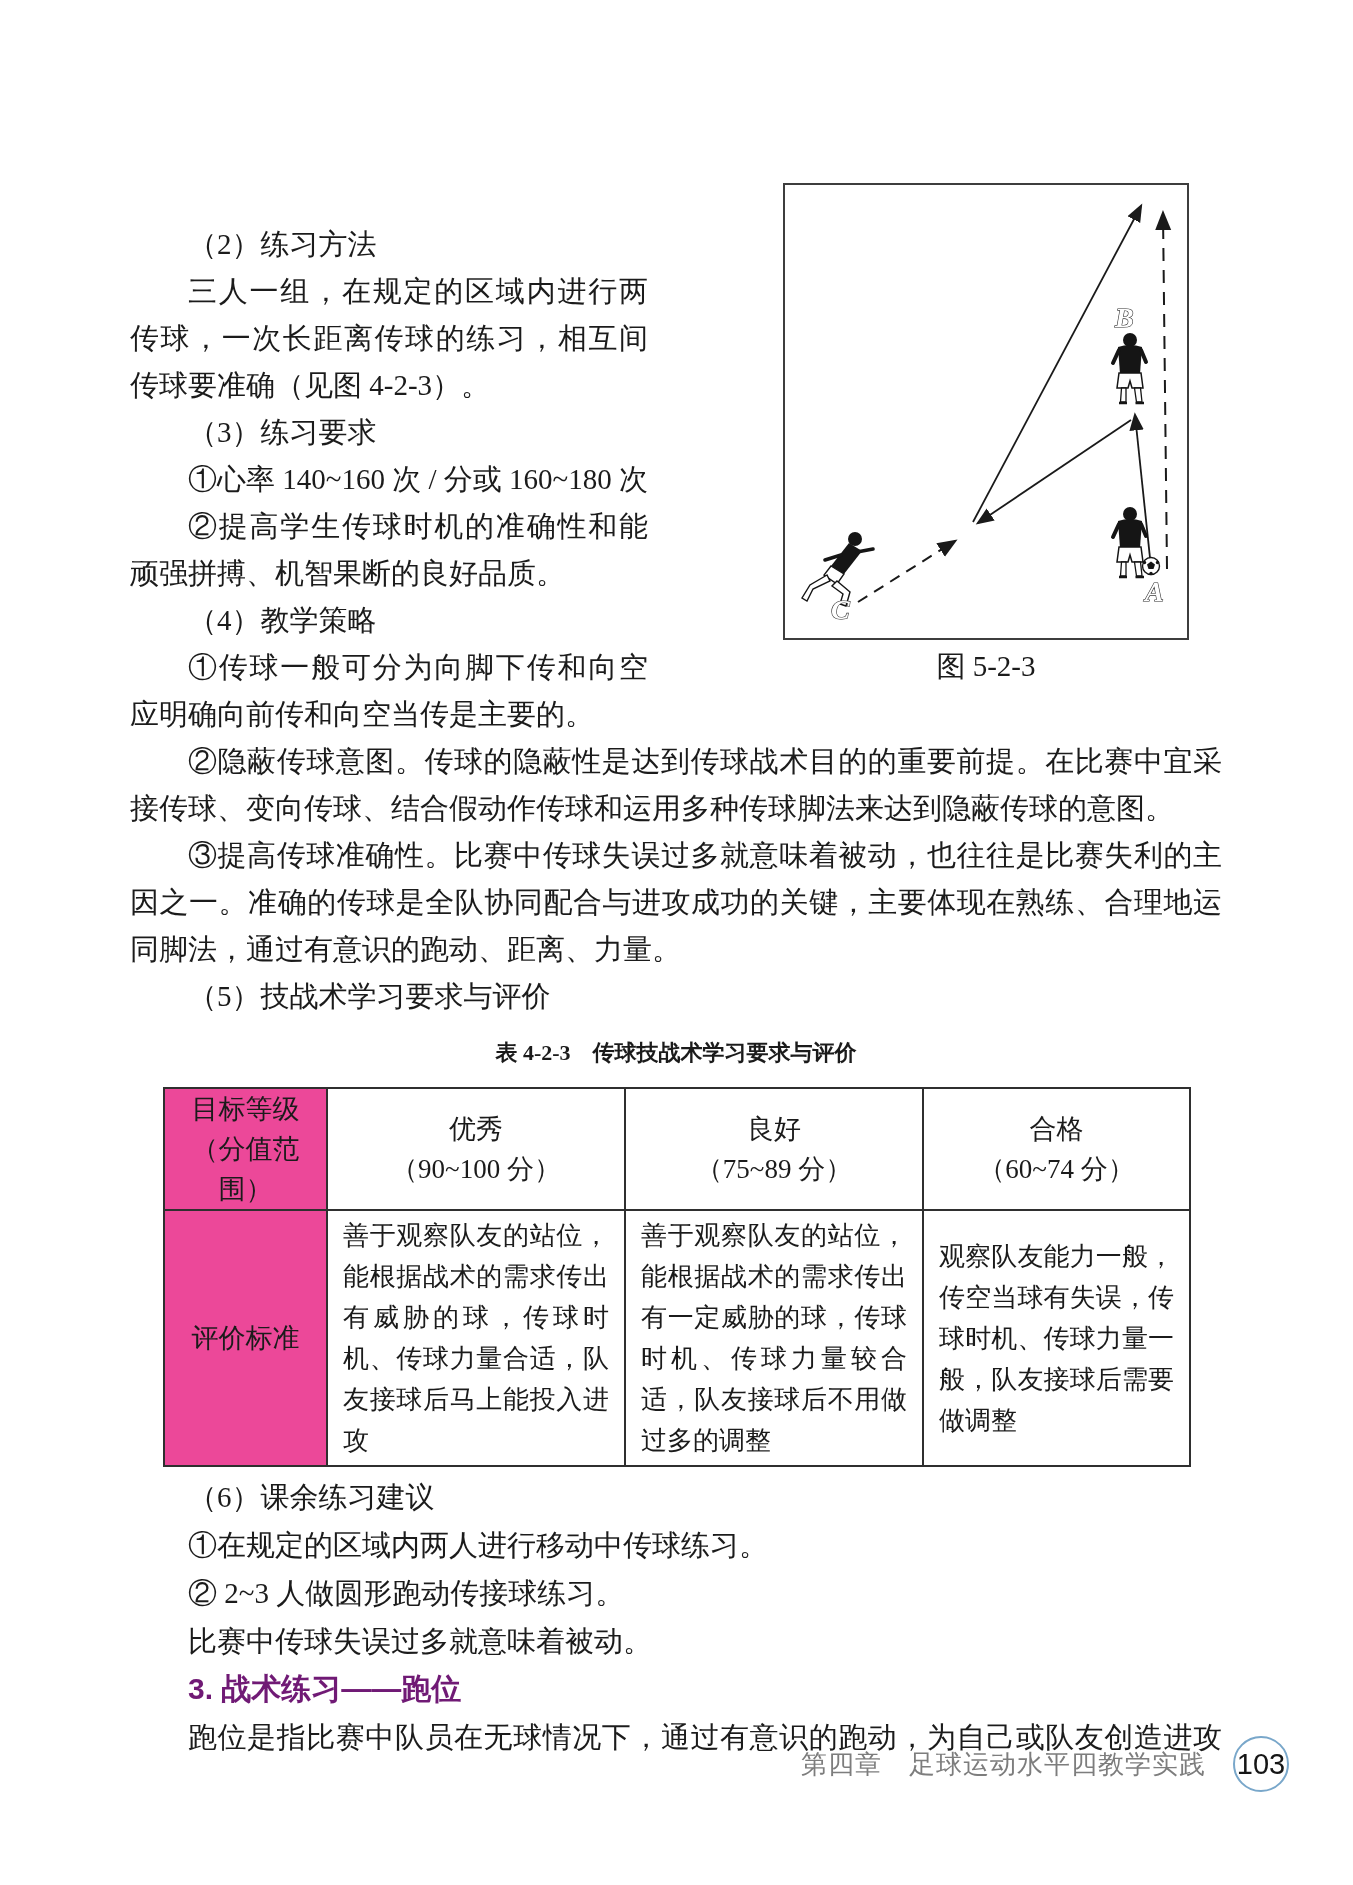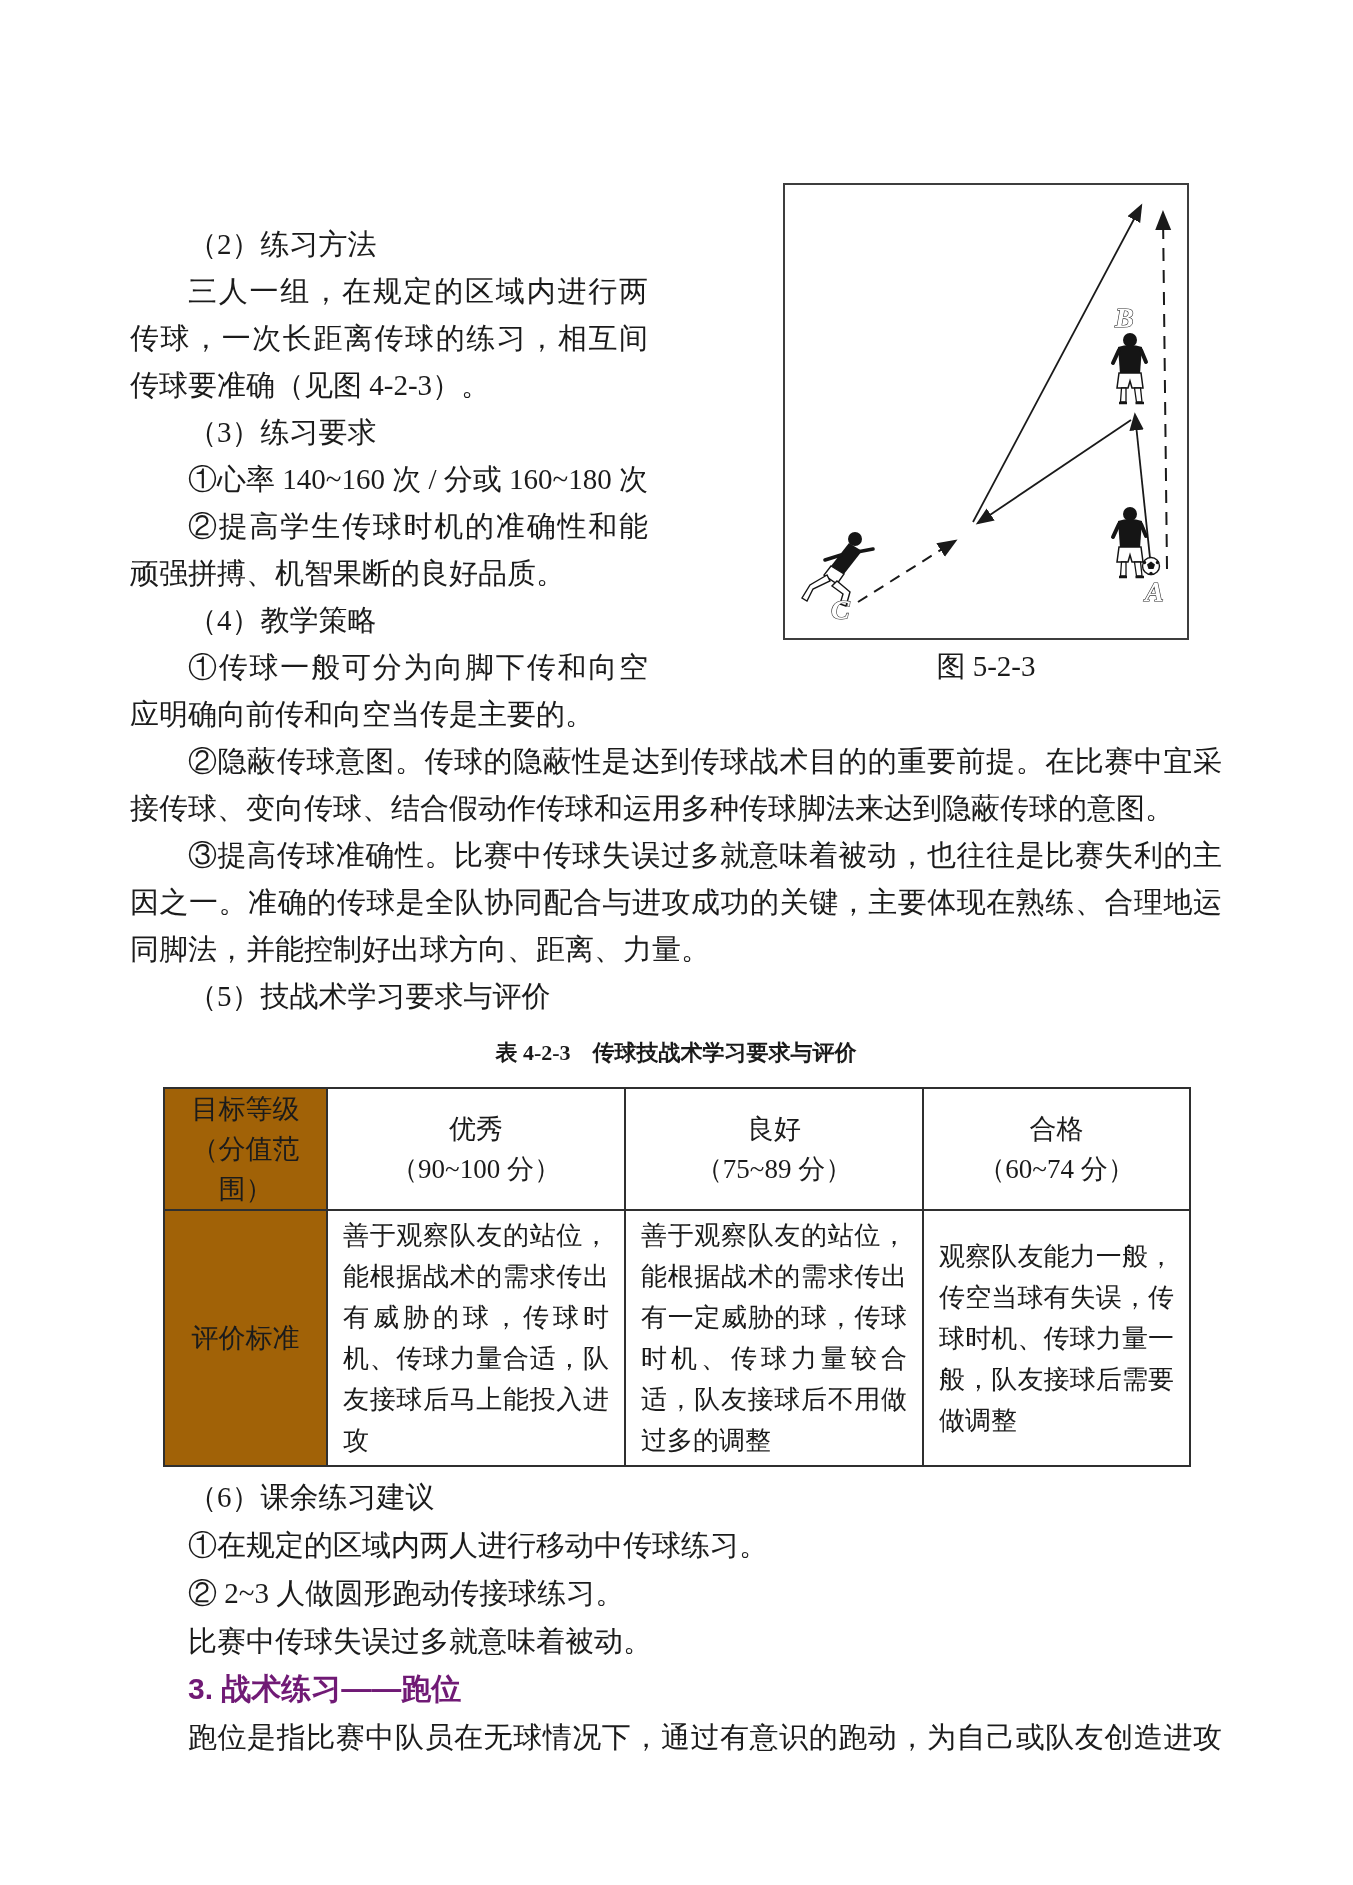--- a/index.html
+++ b/index.html
@@ -21,21 +21,21 @@
   .figbox{width:406px;margin-left:135px;}
   .figbox svg{display:block;background:#fff;border:2px solid #3d3d3d;}
   .figcap{height:56px;line-height:52px;text-align:center;font-size:29px;}
   
   .tbl-title{margin-top:12px;height:42px;line-height:42px;text-align:center;
     font-size:22px;font-weight:bold;}
   table.evtable{border-collapse:collapse;table-layout:fixed;width:1026px;
     margin-left:33px;margin-top:13px;}
   table.evtable td{border:2px solid #2f2f2f;padding:0;vertical-align:middle;}
   .hrow td{height:91px;text-align:center;font-size:27px;line-height:40px;}
-  .blue{background:#a16207;}
+  .blue{background:#ec4899;}
   .brow td{height:210px;}
   .rowlab{text-align:center;font-size:27px;}
   .cell{font-size:26px;line-height:41px;padding:4px 15px !important;
     text-align:justify;}
   
   .bottom{margin-top:6px;}
   .bottom .tl{height:48px;line-height:48px;}
   .h-orange{height:48px;line-height:48px;text-indent:58px;
     font-family:"Liberation Sans","DejaVu Sans",sans-serif;
     font-weight:bold;font-size:30px;color:#701a75;}
@@ -124,21 +124,21 @@
     <div class="tl ind">①心率 140~160 次 / 分或 160~180 次 / 分。</div>
     <div class="tl ind j">②提高学生传球时机的准确性和能力，养成</div>
     <div class="tl">顽强拼搏、机智果断的良好品质。</div>
     <div class="tl ind">（4）教学策略</div>
     <div class="tl ind j">①传球一般可分为向脚下传和向空当传两种，</div>
     <div class="tl">应明确向前传和向空当传是主要的。</div>
     <div class="tl ind j">②隐蔽传球意图。传球的隐蔽性是达到传球战术目的的重要前提。在比赛中宜采用直</div>
     <div class="tl">接传球、变向传球、结合假动作传球和运用多种传球脚法来达到隐蔽传球的意图。</div>
     <div class="tl ind j">③提高传球准确性。比赛中传球失误过多就意味着被动，也往往是比赛失利的主要原</div>
     <div class="tl j">因之一。准确的传球是全队协同配合与进攻成功的关键，主要体现在熟练、合理地运用不</div>
-    <div class="tl">同脚法，并能控制好出球方向、距离、力量。</div>
+    <div class="tl">同脚法，通过有意识的跑动、距离、力量。</div>
     <div class="tl ind">（5）技战术学习要求与评价</div>
 
     <div class="tbl-title">表 4-2-3　传球技战术学习要求与评价</div>
     <table class="evtable">
       <colgroup>
         <col style="width:163px">
           <col style="width:298px">
           <col style="width:298px">
           <col style="width:267px">
       </colgroup>
@@ -173,14 +173,18 @@
     <div class="bottom">
       <div class="tl ind">（6）课余练习建议</div>
       <div class="tl ind">①在规定的区域内两人进行移动中传球练习。</div>
       <div class="tl ind">② 2~3 人做圆形跑动传接球练习。</div>
       <div class="tl ind">比赛中传球失误过多就意味着被动。</div>
       <div class="h-orange">3. 战术练习——跑位</div>
       <div class="tl ind j">跑位是指比赛中队员在无球情况下，通过有意识的跑动，为自己或队友创造进攻机会</div>
     </div>
   </div>
 
+  <div class="footer">
+    <span class="f-chapter">第四章　足球运动水平四教学实践</span>
+    <span class="f-circle">103</span>
+  </div>
 
 </div>
 
 </body></html>

